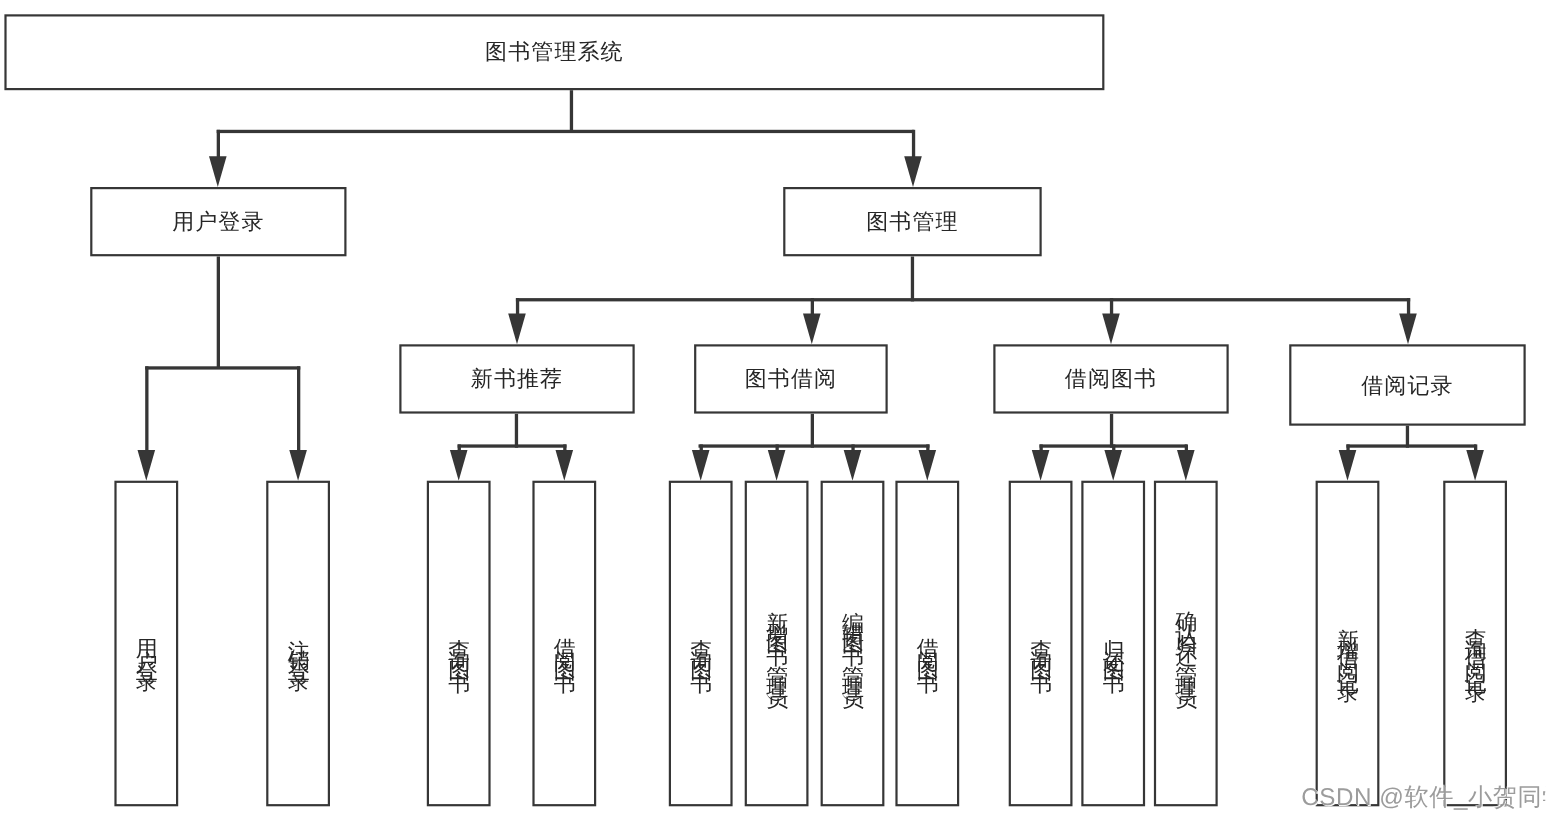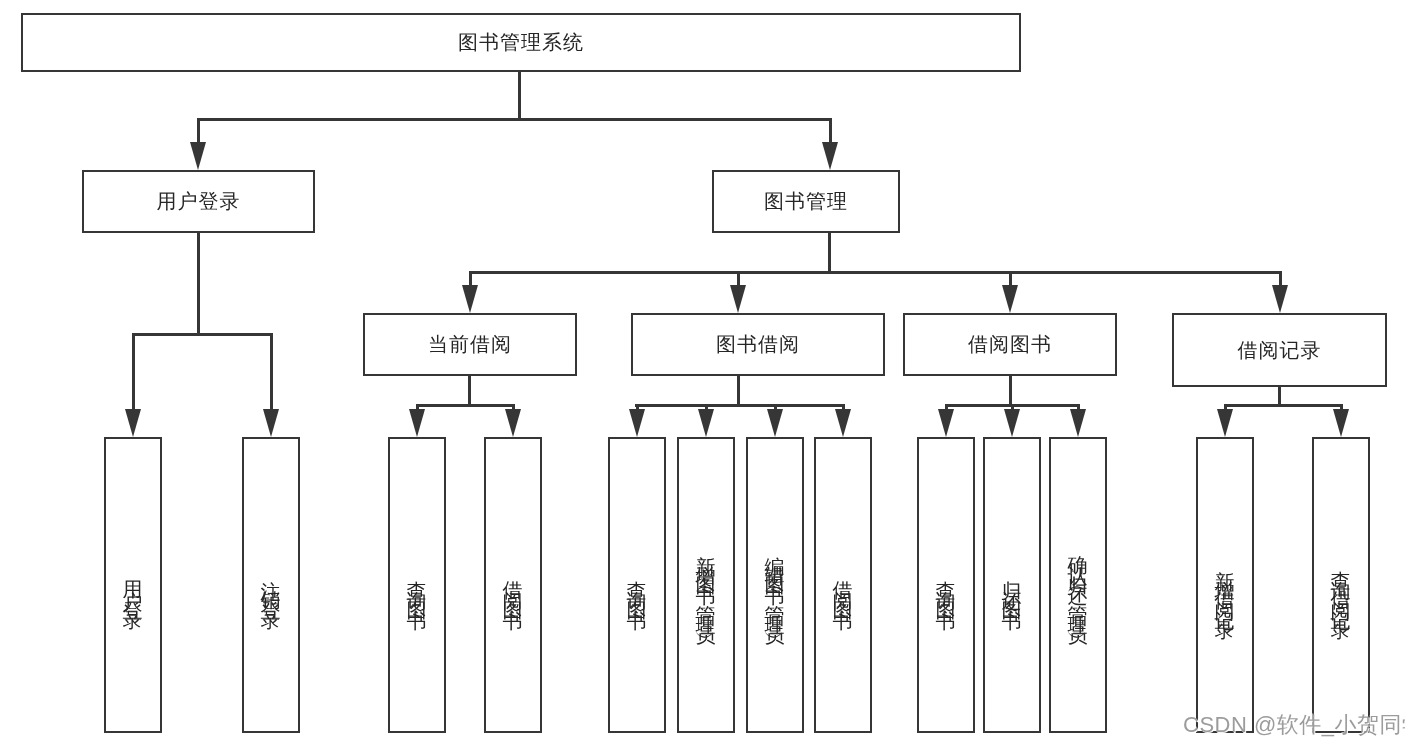--- a/index.html
+++ b/index.html
@@ -117,35 +117,35 @@
   <div class="hline" style="left:945px; top:404px; width:134px;"></div>
   <div class="arrow" style="left:938px; top:404px; height:33px;"></div>
   <div class="arrow" style="left:1004px; top:404px; height:33px;"></div>
   <div class="arrow" style="left:1070px; top:404px; height:33px;"></div>
 
   <div class="vline" style="left:1278px; top:376px; height:31px;"></div>
   <div class="hline" style="left:1224px; top:404px; width:118px;"></div>
   <div class="arrow" style="left:1217px; top:404px; height:33px;"></div>
   <div class="arrow" style="left:1333px; top:404px; height:33px;"></div>
 
-  <div class="node" style="left:21px; top:13px; width:1000px; height:59px;">
+  <div class="node" style="left:4px; top:13px; width:1000px; height:69px;">
     <span>图书管理系统</span>
   </div>
 
   <div class="node" style="left:82px; top:170px; width:233px; height:63px;">
     <span>用户登录</span>
   </div>
-  <div class="node" style="left:712px; top:170px; width:188px; height:63px;">
+  <div class="node" style="left:712px; top:170px; width:235px; height:63px;">
     <span>图书管理</span>
   </div>
 
   <div class="node" style="left:363px; top:313px; width:214px; height:63px;">
-    <span>当前借阅</span>
+    <span>新书推荐</span>
   </div>
-  <div class="node" style="left:631px; top:313px; width:254px; height:63px;text-align:right;">
+  <div class="node" style="left:631px; top:313px; width:176px; height:63px;text-align:right;">
     <span>图书借阅</span>
   </div>
   <div class="node" style="left:903px; top:313px; width:214px; height:63px;">
     <span>借阅图书</span>
   </div>
   <div class="node" style="left:1172px; top:313px; width:215px; height:74px;">
     <span>借阅记录</span>
   </div>
 
   <div class="node leaf" style="left:104px; top:437px; width:58px; height:296px;">

